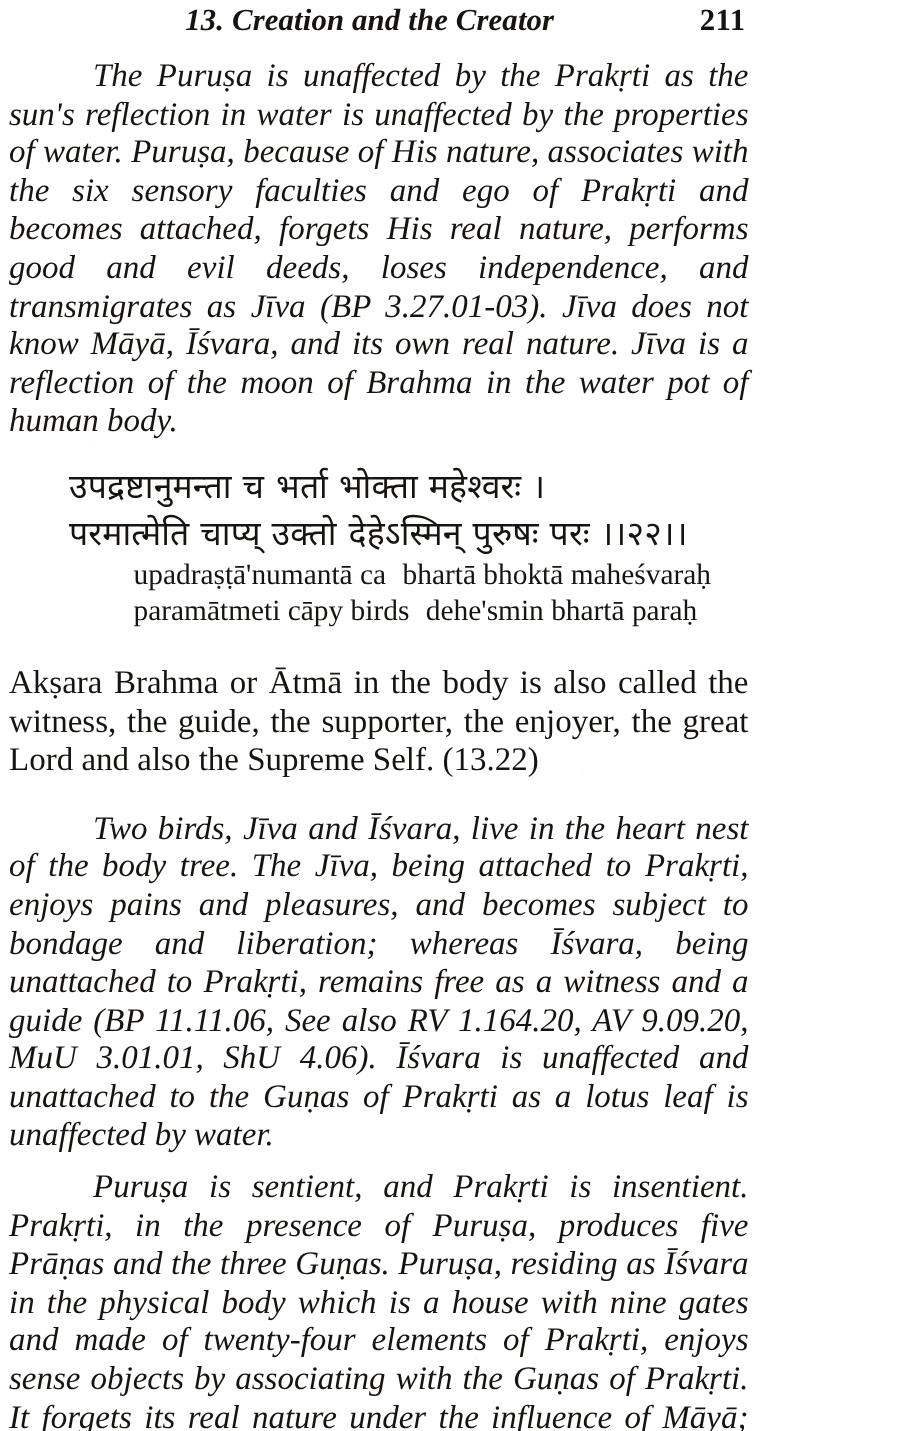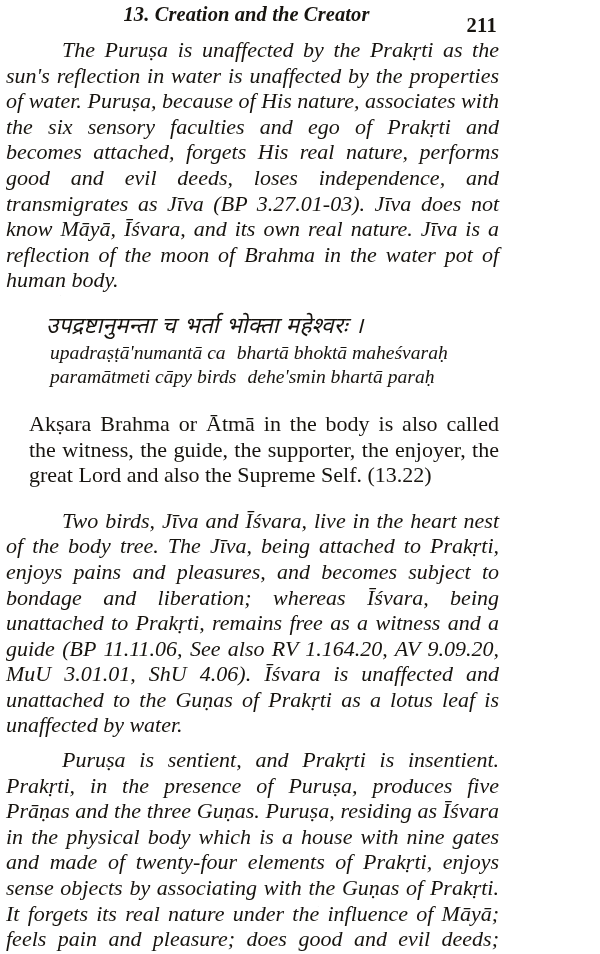--- a/index.html
+++ b/index.html
@@ -37,70 +37,69 @@
     font-style: italic;
     font-weight: bold;
     font-size: 20.5px;
     letter-spacing: 0.1px;
     white-space: nowrap;
     transform: translateX(-6px);
   }
   .running-head .folio {
     position: absolute;
     right: 2px;
-    top: 14px;
+    top: 3px;
     font-weight: bold;
     font-size: 20.5px;
     letter-spacing: 0.3px;
   }
 
   
   .body-text {
     font-size: 22px;
     line-height: 25.6px;
     text-align: justify;
     text-justify: inter-word;
     margin: 0;
     hyphens: none;
   }
   .commentary {
     font-style: italic;
     font-weight: 500;
   }
   .translation {
     font-style: normal;
-    margin-left: 23px;
   }
   .indent {
     text-indent: 56px;
   }
   .gap-before-verse { height: 17px; }
   .gap-after-roman { height: 21px; }
   .gap-after-translation { height: 20px; }
   .gap-between-paras { height: 9px; }
 
   
   .verse-block {
     padding-left: 40px;
-    font-style: italic;
   }
   .devanagari {
     font-family: "DejaVu Sans", sans-serif;
     font-size: 22.5px;
     line-height: 31px;
     white-space: nowrap;
     letter-spacing: 0.1px;
     font-weight: 400;
   }
   .devanagari .pada-gap { display: inline-block; width: 8px; }
   .roman-verse {
     font-size: 19.6px;
     line-height: 24.5px;
     white-space: nowrap;
     padding-left: 4px;
+    margin-left: 39px;
   }
   .roman-verse .pada-gap { display: inline-block; width: 11px; }
 
   
   .speckle {
     position: absolute;
     inset: 0;
     pointer-events: none;
     opacity: 0.035;
     background-image:
@@ -124,20 +123,23 @@
   <p class="body-text commentary indent">The Puruṣa is unaffected by the Prakṛti as the sun's reflection in water is unaffected by the properties of water.  Puruṣa, because of His nature, associates with the six sensory faculties and ego of Prakṛti and becomes attached, forgets His real nature, performs good and evil deeds, loses independence, and transmigrates as Jīva (BP 3.27.01-03).  Jīva does not know Māyā, Īśvara, and its own real nature.  Jīva is a reflection of the moon of Brahma in the water pot of human body.</p>
 
   <div class="gap-before-verse"></div>
 
   <div class="verse-block">
 
     <div class="devanagari">
       <span>उपद्रष्टानुमन्ता च</span><span class="pada-gap"></span><span>भर्ता भोक्ता महेश्वरः ।</span>
     </div>
 
+    <div class="devanagari">
+      <span>परमात्मेति चाप्य् उक्तो</span><span class="pada-gap"></span><span>देहेऽस्मिन् पुरुषः परः ।।२२।।</span>
+    </div>
 
     <div class="roman-verse">
       <span>upadraṣṭā'numantā ca</span><span class="pada-gap"></span><span>bhartā bhoktā maheśvaraḥ</span>
     </div>
 
     <div class="roman-verse">
       <span>paramātmeti cāpy birds</span><span class="pada-gap"></span><span>dehe'smin bhartā paraḥ</span>
     </div>
 
   </div>

